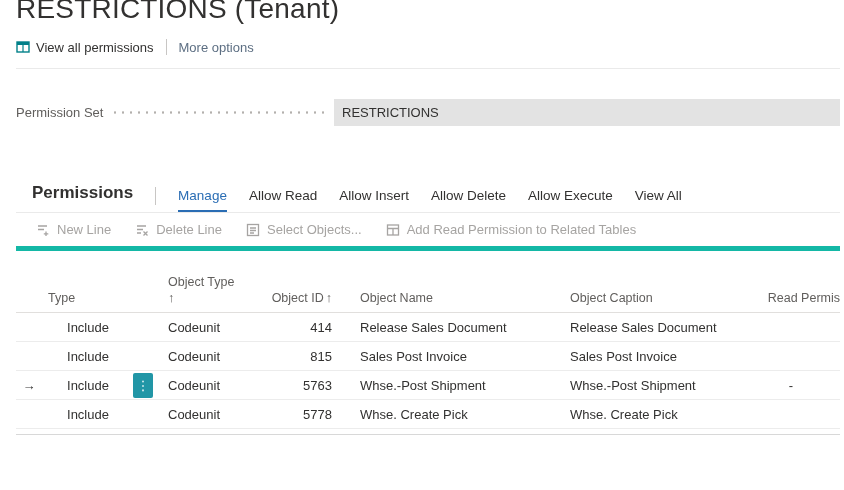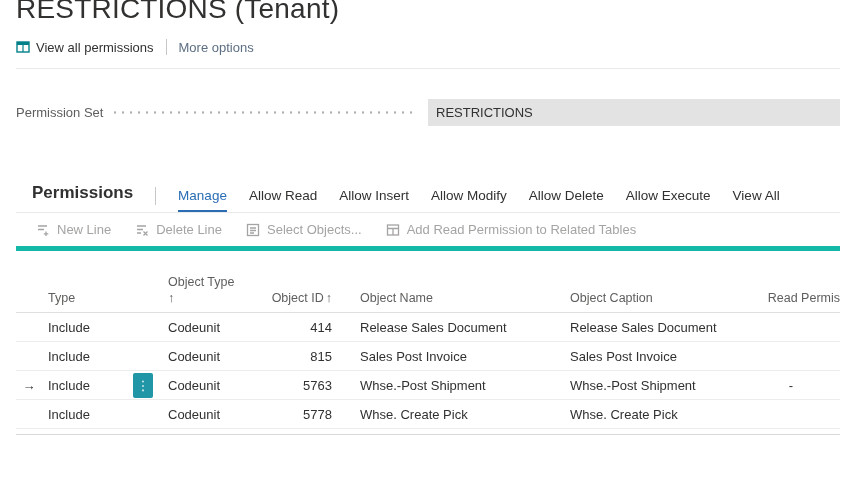--- a/index.html
+++ b/index.html
@@ -52,21 +52,21 @@
   .leader {
     flex: 1;
     height: 3px;
     margin: 0 10px 0 8px;
     background-image: radial-gradient(circle, #b3b0ad 1px, transparent 1.3px);
     background-size: 8px 3px;
     background-repeat: repeat-x;
     background-position: left center;
   }
   .field-value {
-    width: 412px;
+    width: 506px;
     height: 27px;
     line-height: 27px;
     background: #e3e3e3;
     padding: 0 8px;
     font-size: 13px;
     color: #323130;
   }
 
   
   .perm-section { margin-top: 48px; }
@@ -124,21 +124,21 @@
   .sort { color: #605e5c; }
 
   .tr {
     height: 29px;
     border-bottom: 1px solid #ececec;
     font-size: 13px;
     color: #323130;
   }
   .td { overflow: hidden; white-space: nowrap; }
   .td.col-arrow { text-align: center; font-size: 13px; color: #323130; }
-  .td.col-type { padding-left: 6px; }
+  .td.col-type { padding-left: 6px; text-align: center; }
   .td.col-menu { display: flex; justify-content: center; }
   .td.col-objtype { padding-left: 10px; }
   .td.col-objid { text-align: right; padding-right: 4px; }
   .td.col-objname { padding-left: 24px; }
   .td.col-objcaption { padding-left: 28px; }
   .td.col-readperm { text-align: center; }
 
   .row-options-btn {
     width: 20px;
     height: 25px;
@@ -187,21 +187,20 @@
   </div>
 
   <div class="perm-section">
 
     <div class="tab-strip">
       <span class="perm-heading">Permissions</span>
       <span class="tab-divider"></span>
       <span class="tab active">Manage</span>
       <span class="tab">Allow Read</span>
       <span class="tab">Allow Insert</span>
-      <span class="tab">Allow Modify</span>
       <span class="tab">Allow Delete</span>
       <span class="tab">Allow Execute</span>
       <span class="tab">View All</span>
     </div>
 
     <div class="toolbar">
       <div class="action-item">
         <span>
           <svg width="14" height="14" viewBox="0 0 14 14" fill="none" stroke="#a6a4a2" stroke-width="1.3">
             <path d="M2 3h9M2 6.5h6"></path>

